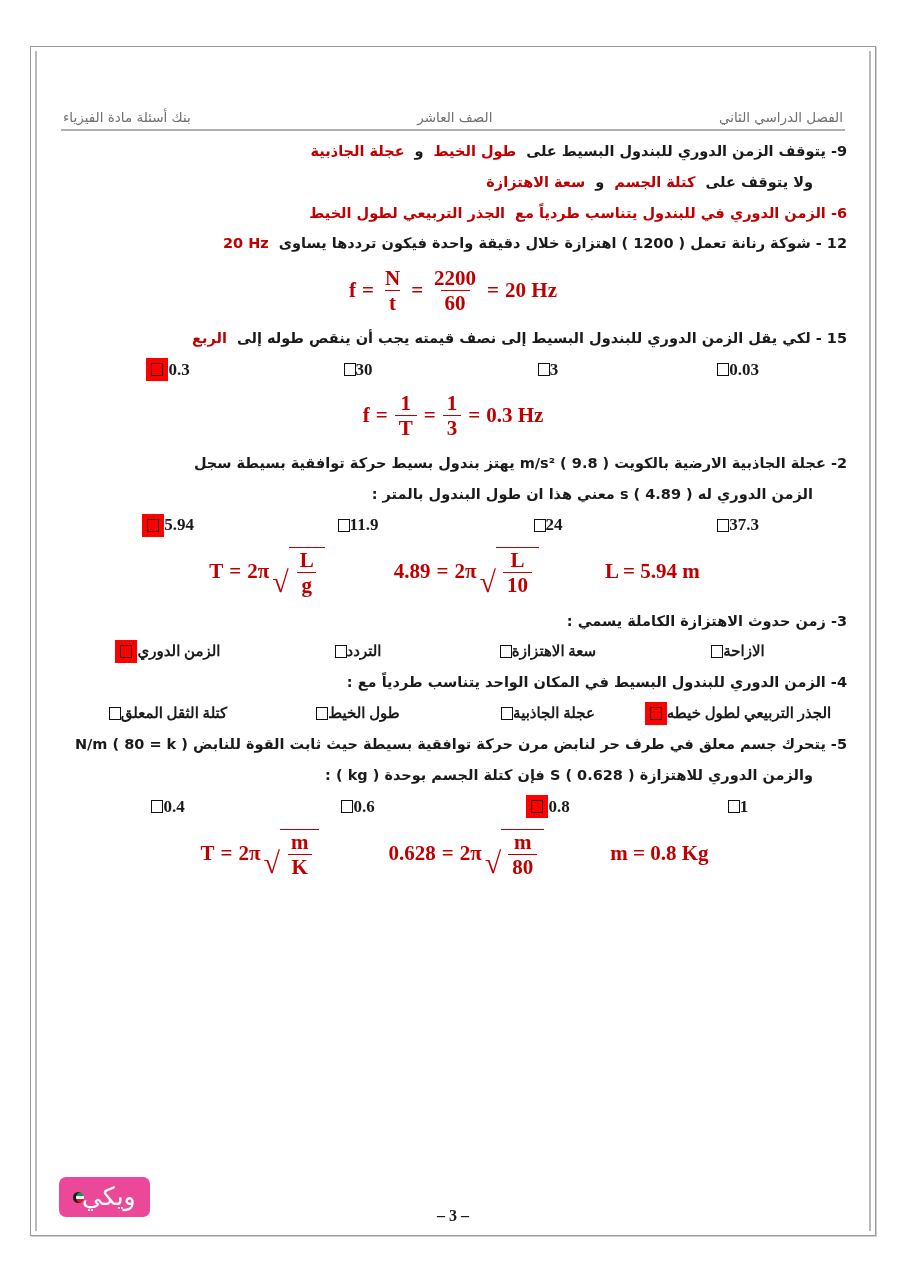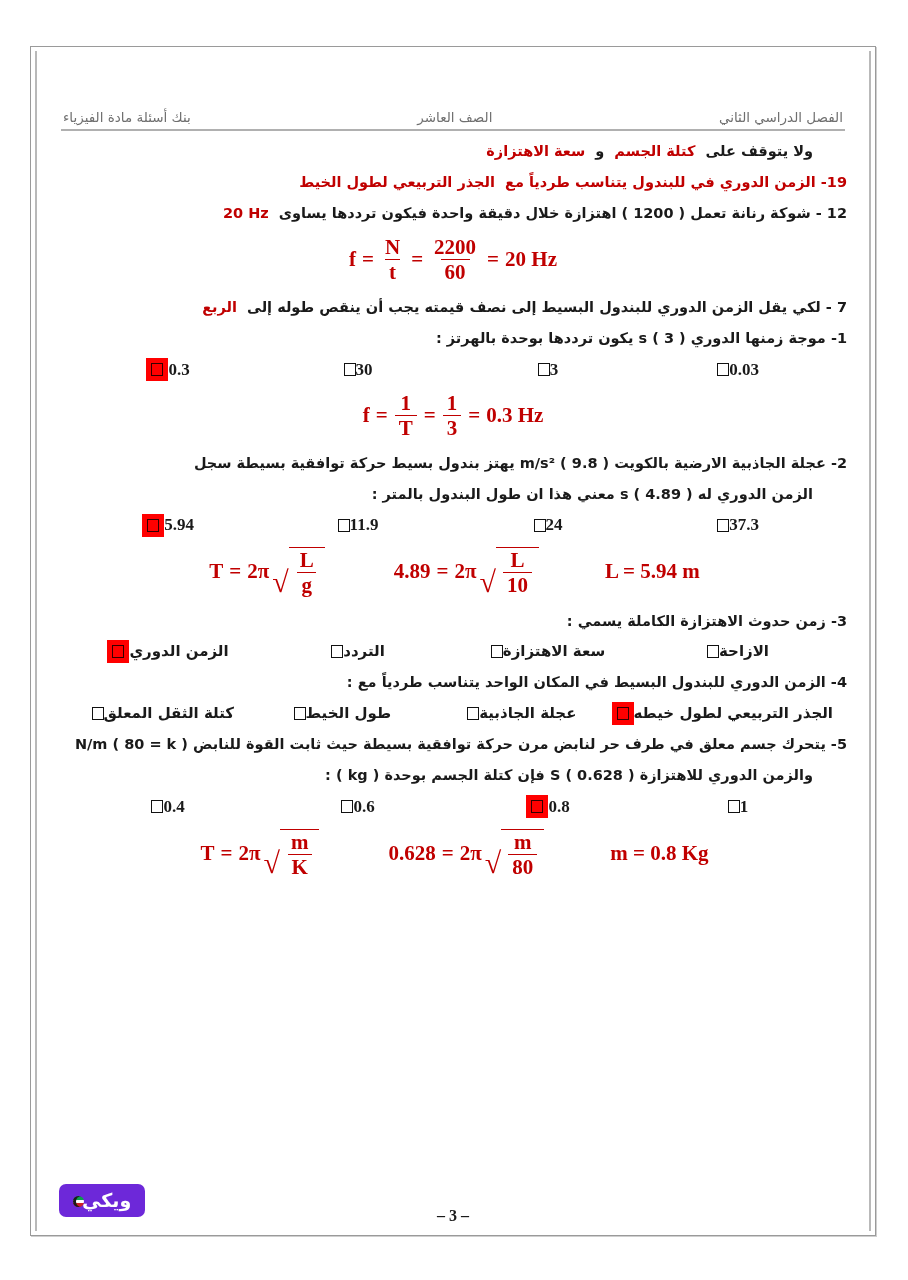--- a/index.html
+++ b/index.html
@@ -117,20 +117,21 @@
     flex-direction: row;
     align-items: center;
     justify-content: center;
     white-space: nowrap;
   }
 
   .opt-label {
     font-size: 15px;
     font-weight: bold;
     color: #1a1a1a;
+    font-family: Liberation Serif, serif;
   }
   .opt-label.num {
     direction: ltr;
     unicode-bidi: embed;
     font-family: "Liberation Serif", serif;
     font-size: 17px;
   }
 
   .checkbox {
     width: 12px;
@@ -201,26 +202,26 @@
     border-top: 1.8px solid #c00000;
     padding: 1px 3px 0 3px;
     display: flex;
     align-items: center;
   }
   .logo-badge {
     position: absolute;
     right: auto;
     left: 22px;
     bottom: 14px;
-    background: #6d28d9;
+    background: #ec4899;
     color: #ffffff;
     border-radius: 7px;
     padding: 5px 14px 6px 14px;
-    font-size: 19px;
-    font-weight: bold;
+    font-size: 25px;
+    font-weight: normal;
     display: inline-flex;
     align-items: center;
     gap: 2px;
     letter-spacing: 0;
   }
   .logo-flag {
     display: inline-block;
     width: 11px;
     height: 11px;
     border-radius: 50%;
@@ -254,26 +255,29 @@
   <div class="page-inner">
     <div class="content">
 
       <div class="doc-header">
         <div>الفصل الدراسي الثاني</div>
         <div>الصف العاشر</div>
         <div>بنك أسئلة مادة الفيزياء</div>
       </div>
       <div class="header-rule"></div>
 
+      <div class="line right">
+        <span class="seg-black">9- يتوقف الزمن الدوري للبندول البسيط على</span><span class="gap-sm"></span><span class="seg-red">طول الخيط</span><span class="gap-sm"></span><span class="seg-black">و</span><span class="gap-sm"></span><span class="seg-red">عجلة الجاذبية</span>
+      </div>
       <div class="line right indent-1">
         <span class="seg-black">ولا يتوقف على</span><span class="gap-sm"></span><span class="seg-red">كتلة الجسم</span><span class="gap-sm"></span><span class="seg-black">و</span><span class="gap-sm"></span><span class="seg-red">سعة الاهتزازة</span>
       </div>
 
       <div class="line right">
-        <span class="seg-red">19- الزمن الدوري في للبندول يتناسب طردياً مع</span><span class="gap-sm"></span><span class="seg-red">الجذر التربيعي لطول الخيط</span>
+        <span class="seg-red">6- الزمن الدوري في للبندول يتناسب طردياً مع</span><span class="gap-sm"></span><span class="seg-red">الجذر التربيعي لطول الخيط</span>
       </div>
 
 
       <div class="line right">
         <span class="seg-black">12 - شوكة رنانة تعمل ( 1200 ) اهتزازة خلال دقيقة واحدة فيكون ترددها يساوى</span><span class="gap-sm"></span><span class="seg-red ltr">20 Hz</span>
       </div>
 
       <div class="formula-row">
         <span class="formula">
           <span class="tok">f</span>
@@ -286,25 +290,24 @@
           <span class="frac">
             <span class="num-part">2200</span>
             <span class="den-part">60</span>
           </span>
           <span class="tok">=</span>
           <span class="tok">20  Hz</span>
         </span>
       </div>
 
       <div class="line right">
-        <span class="seg-black">7 - لكي يقل الزمن الدوري للبندول البسيط إلى نصف قيمته يجب أن ينقص طوله إلى</span><span class="gap-sm"></span><span class="seg-red">الربع</span>
-      </div>
-
-
-      <div class="line right">1- موجة زمنها الدوري  s ( 3 ) يكون ترددها بوحدة بالهرتز :</div>
+        <span class="seg-black">15 - لكي يقل الزمن الدوري للبندول البسيط إلى نصف قيمته يجب أن ينقص طوله إلى</span><span class="gap-sm"></span><span class="seg-red">الربع</span>
+      </div>
+
+
       <div class="options-row spread-4">
         <div class="opt">
           <span class="opt-label num">0.03</span>
           <span class="checkbox"></span>
         </div>
         <div class="opt">
           <span class="opt-label num">3</span>
           <span class="checkbox"></span>
         </div>
         <div class="opt">

